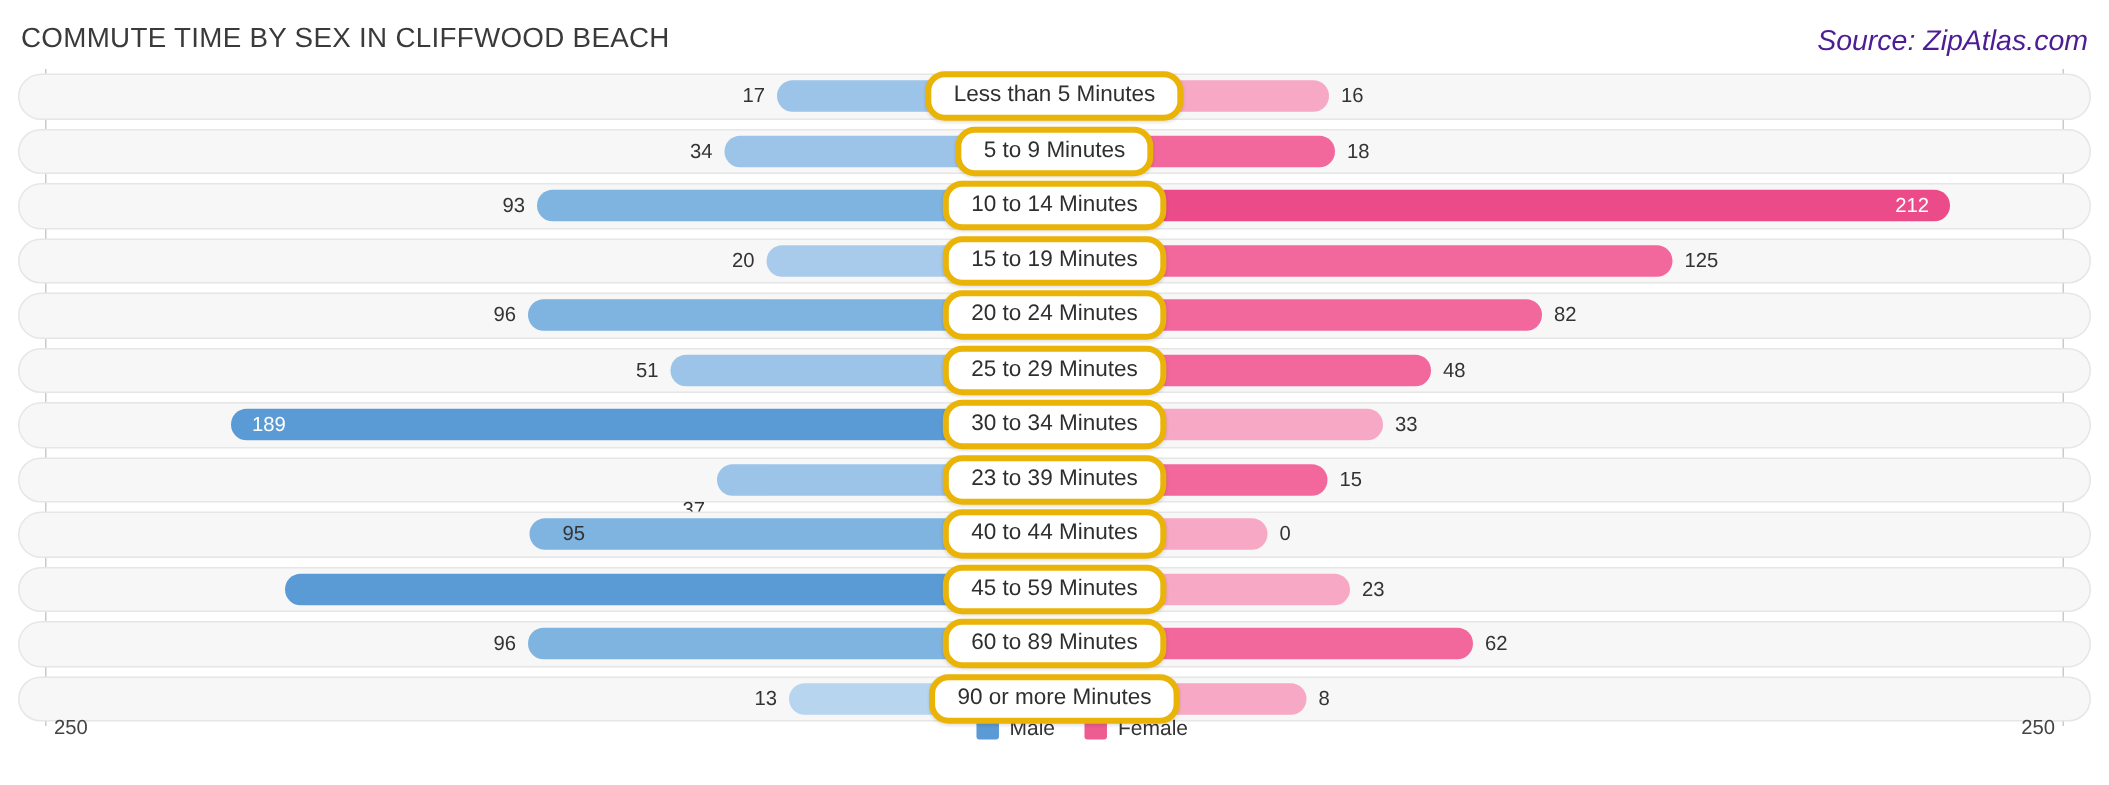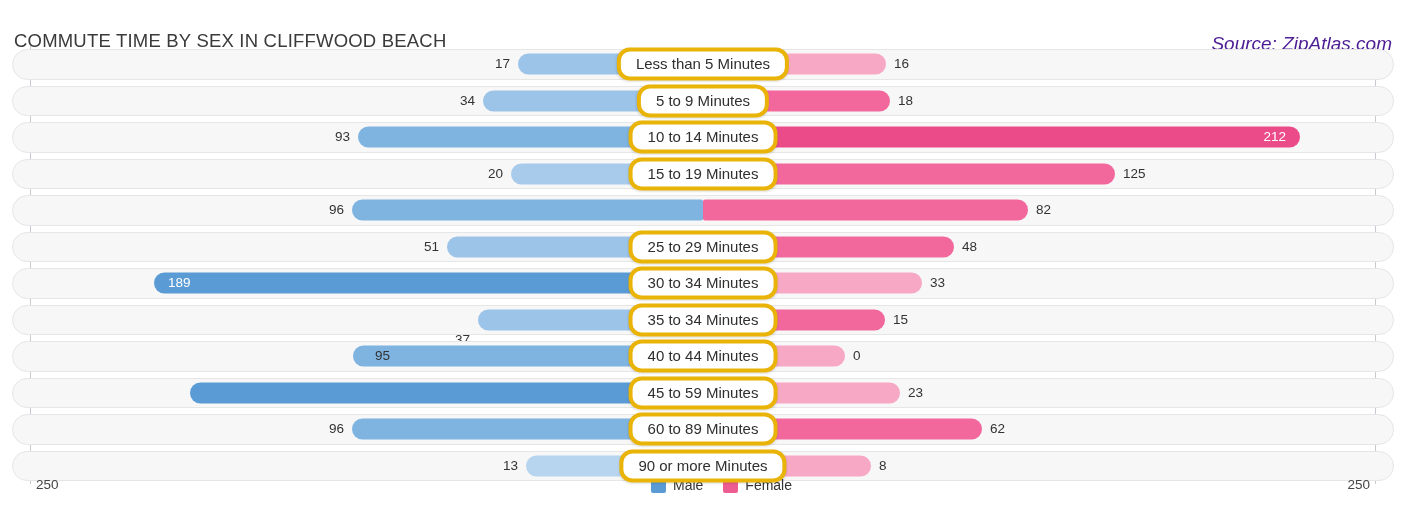--- a/index.html
+++ b/index.html
@@ -19,21 +19,20 @@
     width: 1406px;
     height: 523px;
     box-sizing: border-box;
   }
 
   
   .header {
     position: absolute;
     top: 3px; left: 0; right: 0;
     height: 46px;
-    margin-top: 16px;
   }
   .chart-title {
     position: absolute;
     left: 14px;
     top: 11px;
     font-size: 18.5px;
     letter-spacing: .2px;
     color: #3a3a3a;
     white-space: nowrap;
   }
@@ -231,20 +230,21 @@
           <div class="bar female" style="width: 412px; background: rgb(242, 104, 156);"></div>
           <div class="val" style="left: 1123px;">125</div>
           <div class="cat-pill">15 to 19 Minutes</div>
         </div>
         <div class="row">
           <div class="track"></div>
           <div class="bar male" style="width: 351px; background: rgb(127, 179, 224);"></div>
           <div class="val" style="right: 1062px;">96</div>
           <div class="bar female" style="width: 325px; background: rgb(242, 104, 156);"></div>
           <div class="val" style="left: 1036px;">82</div>
+          <div class="cat-pill">20 to 24 Minutes</div>
         </div>
         <div class="row">
           <div class="track"></div>
           <div class="bar male" style="width: 256px; background: rgb(156, 195, 232);"></div>
           <div class="val" style="right: 967px;">51</div>
           <div class="bar female" style="width: 251px; background: rgb(242, 104, 156);"></div>
           <div class="val" style="left: 962px;">48</div>
           <div class="cat-pill">25 to 29 Minutes</div>
         </div>
         <div class="row">
@@ -254,21 +254,21 @@
           <div class="bar female" style="width: 219px; background: rgb(247, 168, 196);"></div>
           <div class="val" style="left: 930px;">33</div>
           <div class="cat-pill">30 to 34 Minutes</div>
         </div>
         <div class="row">
           <div class="track"></div>
           <div class="bar male" style="width: 225px; background: rgb(156, 195, 232);"></div>
           <div class="val" style="right: 936px; margin-top: 20px;">37</div>
           <div class="bar female" style="width: 182px; background: rgb(242, 104, 156);"></div>
           <div class="val" style="left: 893px;">15</div>
-          <div class="cat-pill">35 to 34 Minutes</div>
+          <div class="cat-pill">23 to 39 Minutes</div>
         </div>
         <div class="row">
           <div class="track"></div>
           <div class="bar male" style="width: 350px; background: rgb(127, 179, 224);"></div>
           <div class="val" style="right: 1016px;">95</div>
           <div class="bar female" style="width: 142px; background: rgb(247, 168, 196);"></div>
           <div class="val" style="left: 853px;">0</div>
           <div class="cat-pill">40 to 44 Minutes</div>
         </div>
         <div class="row">

